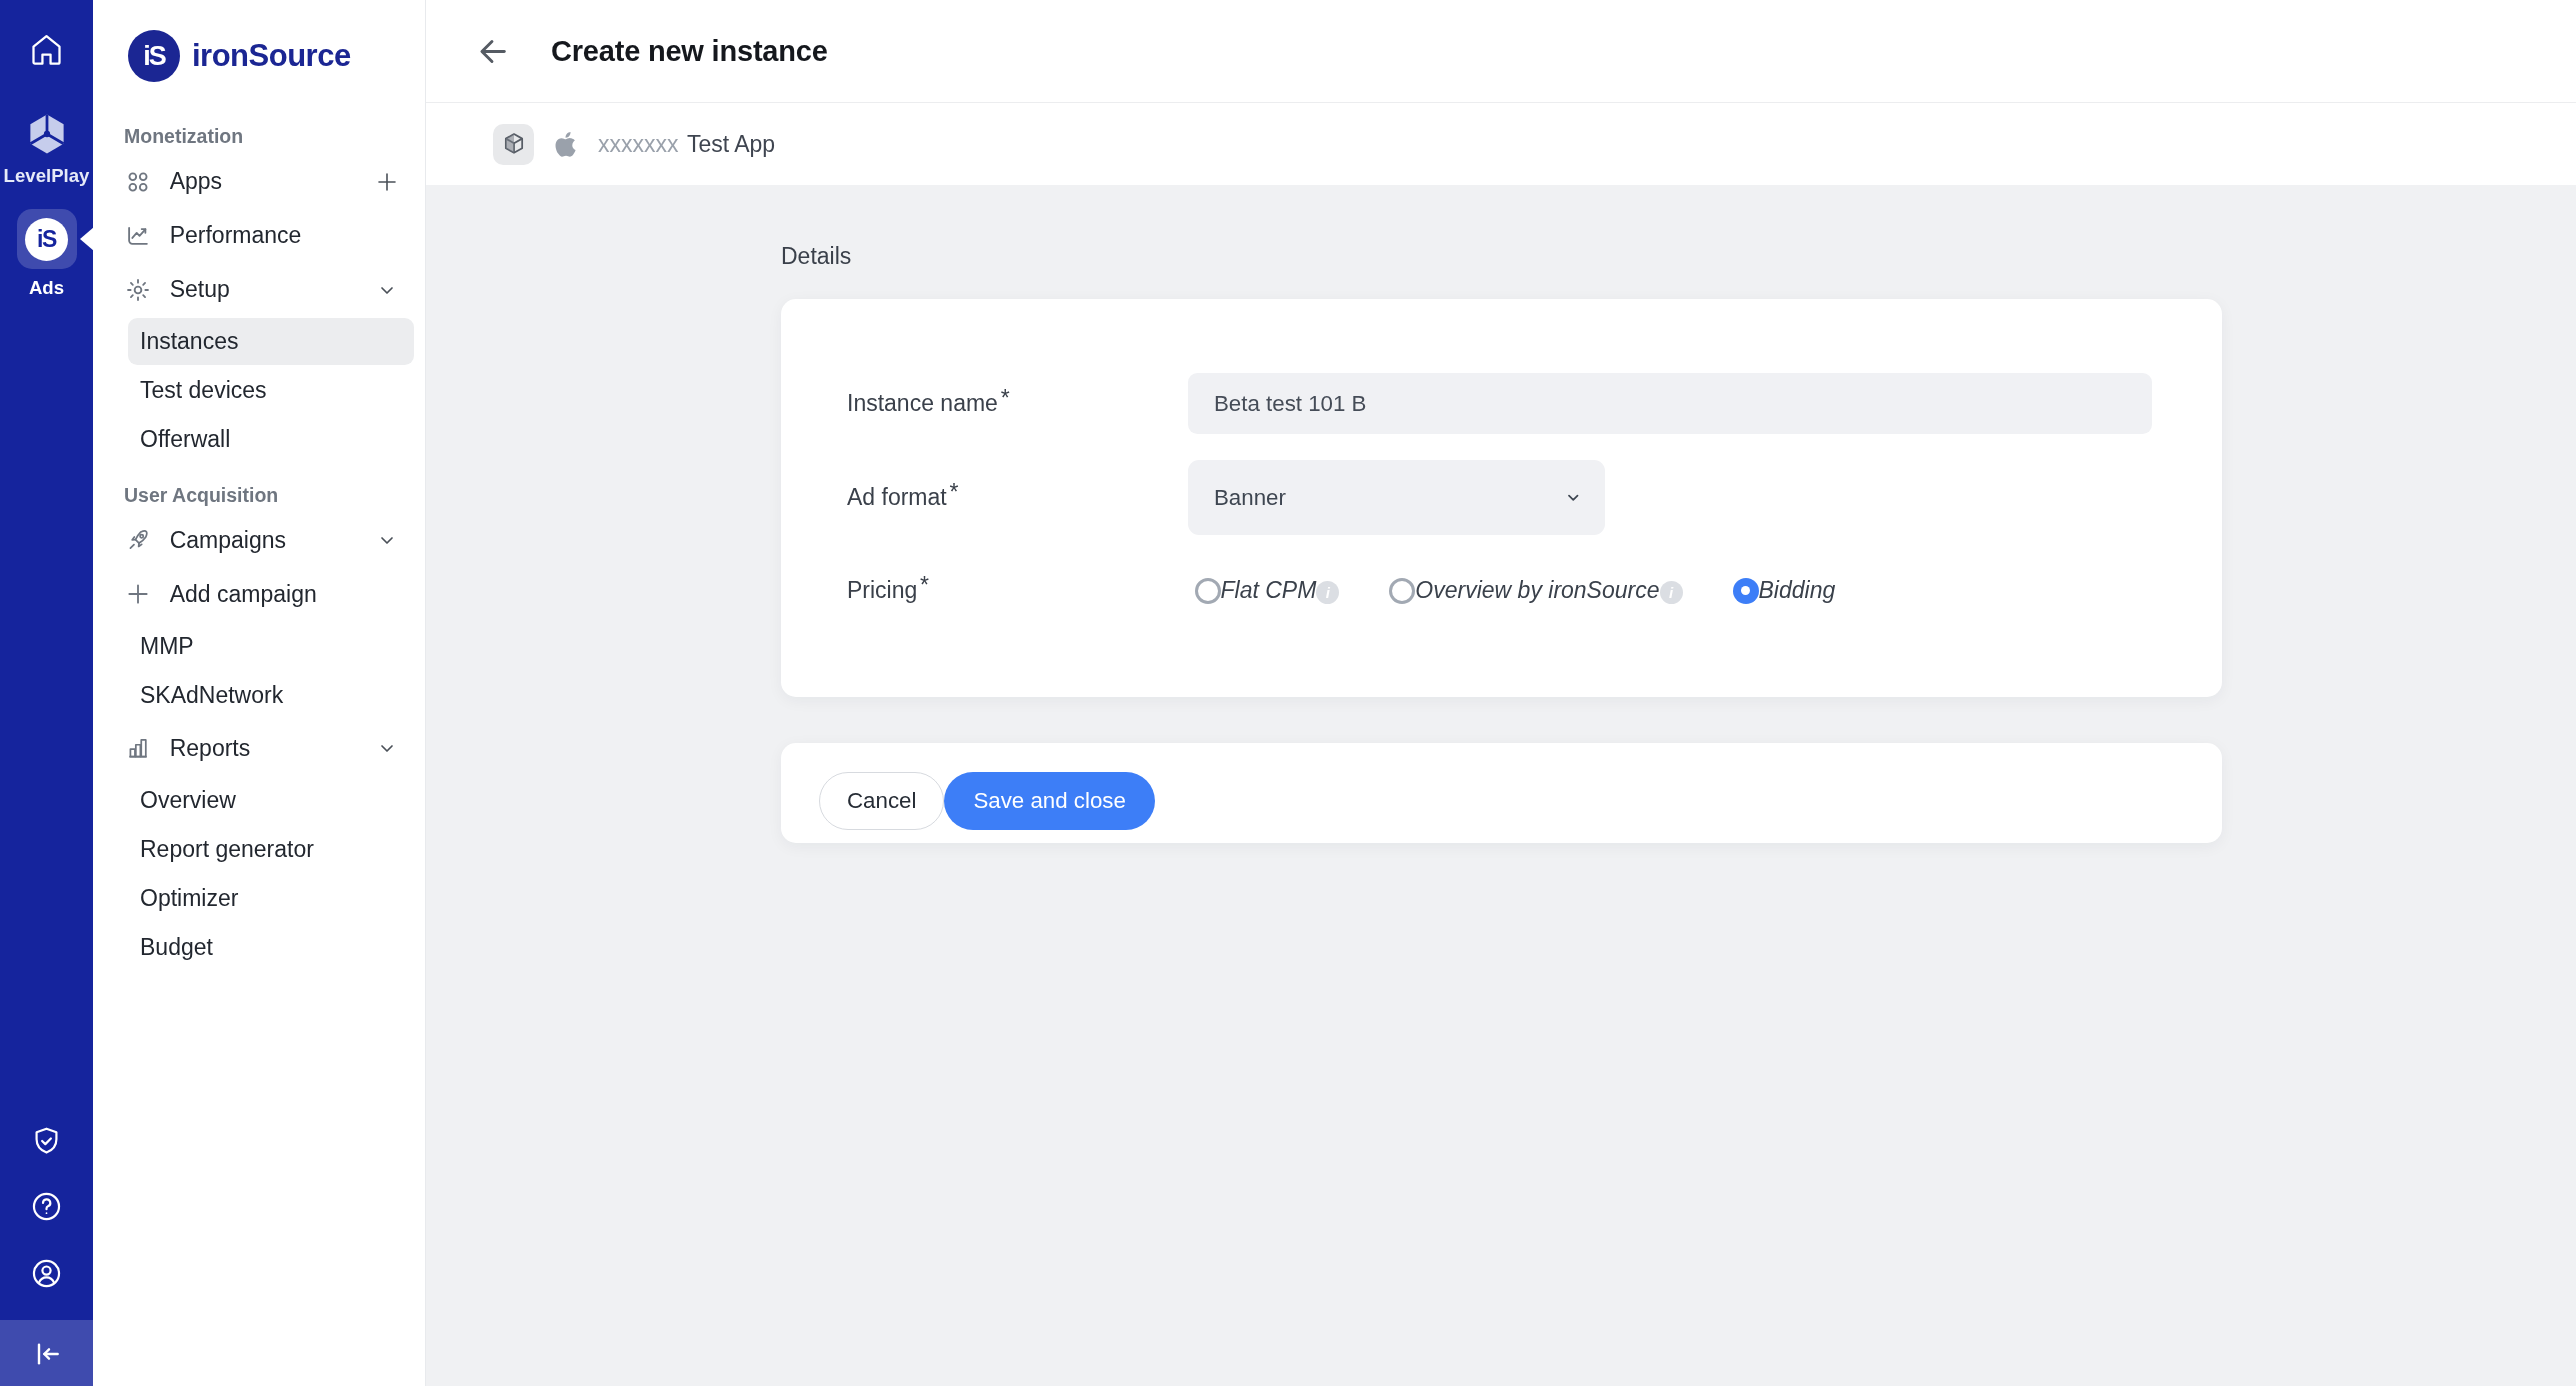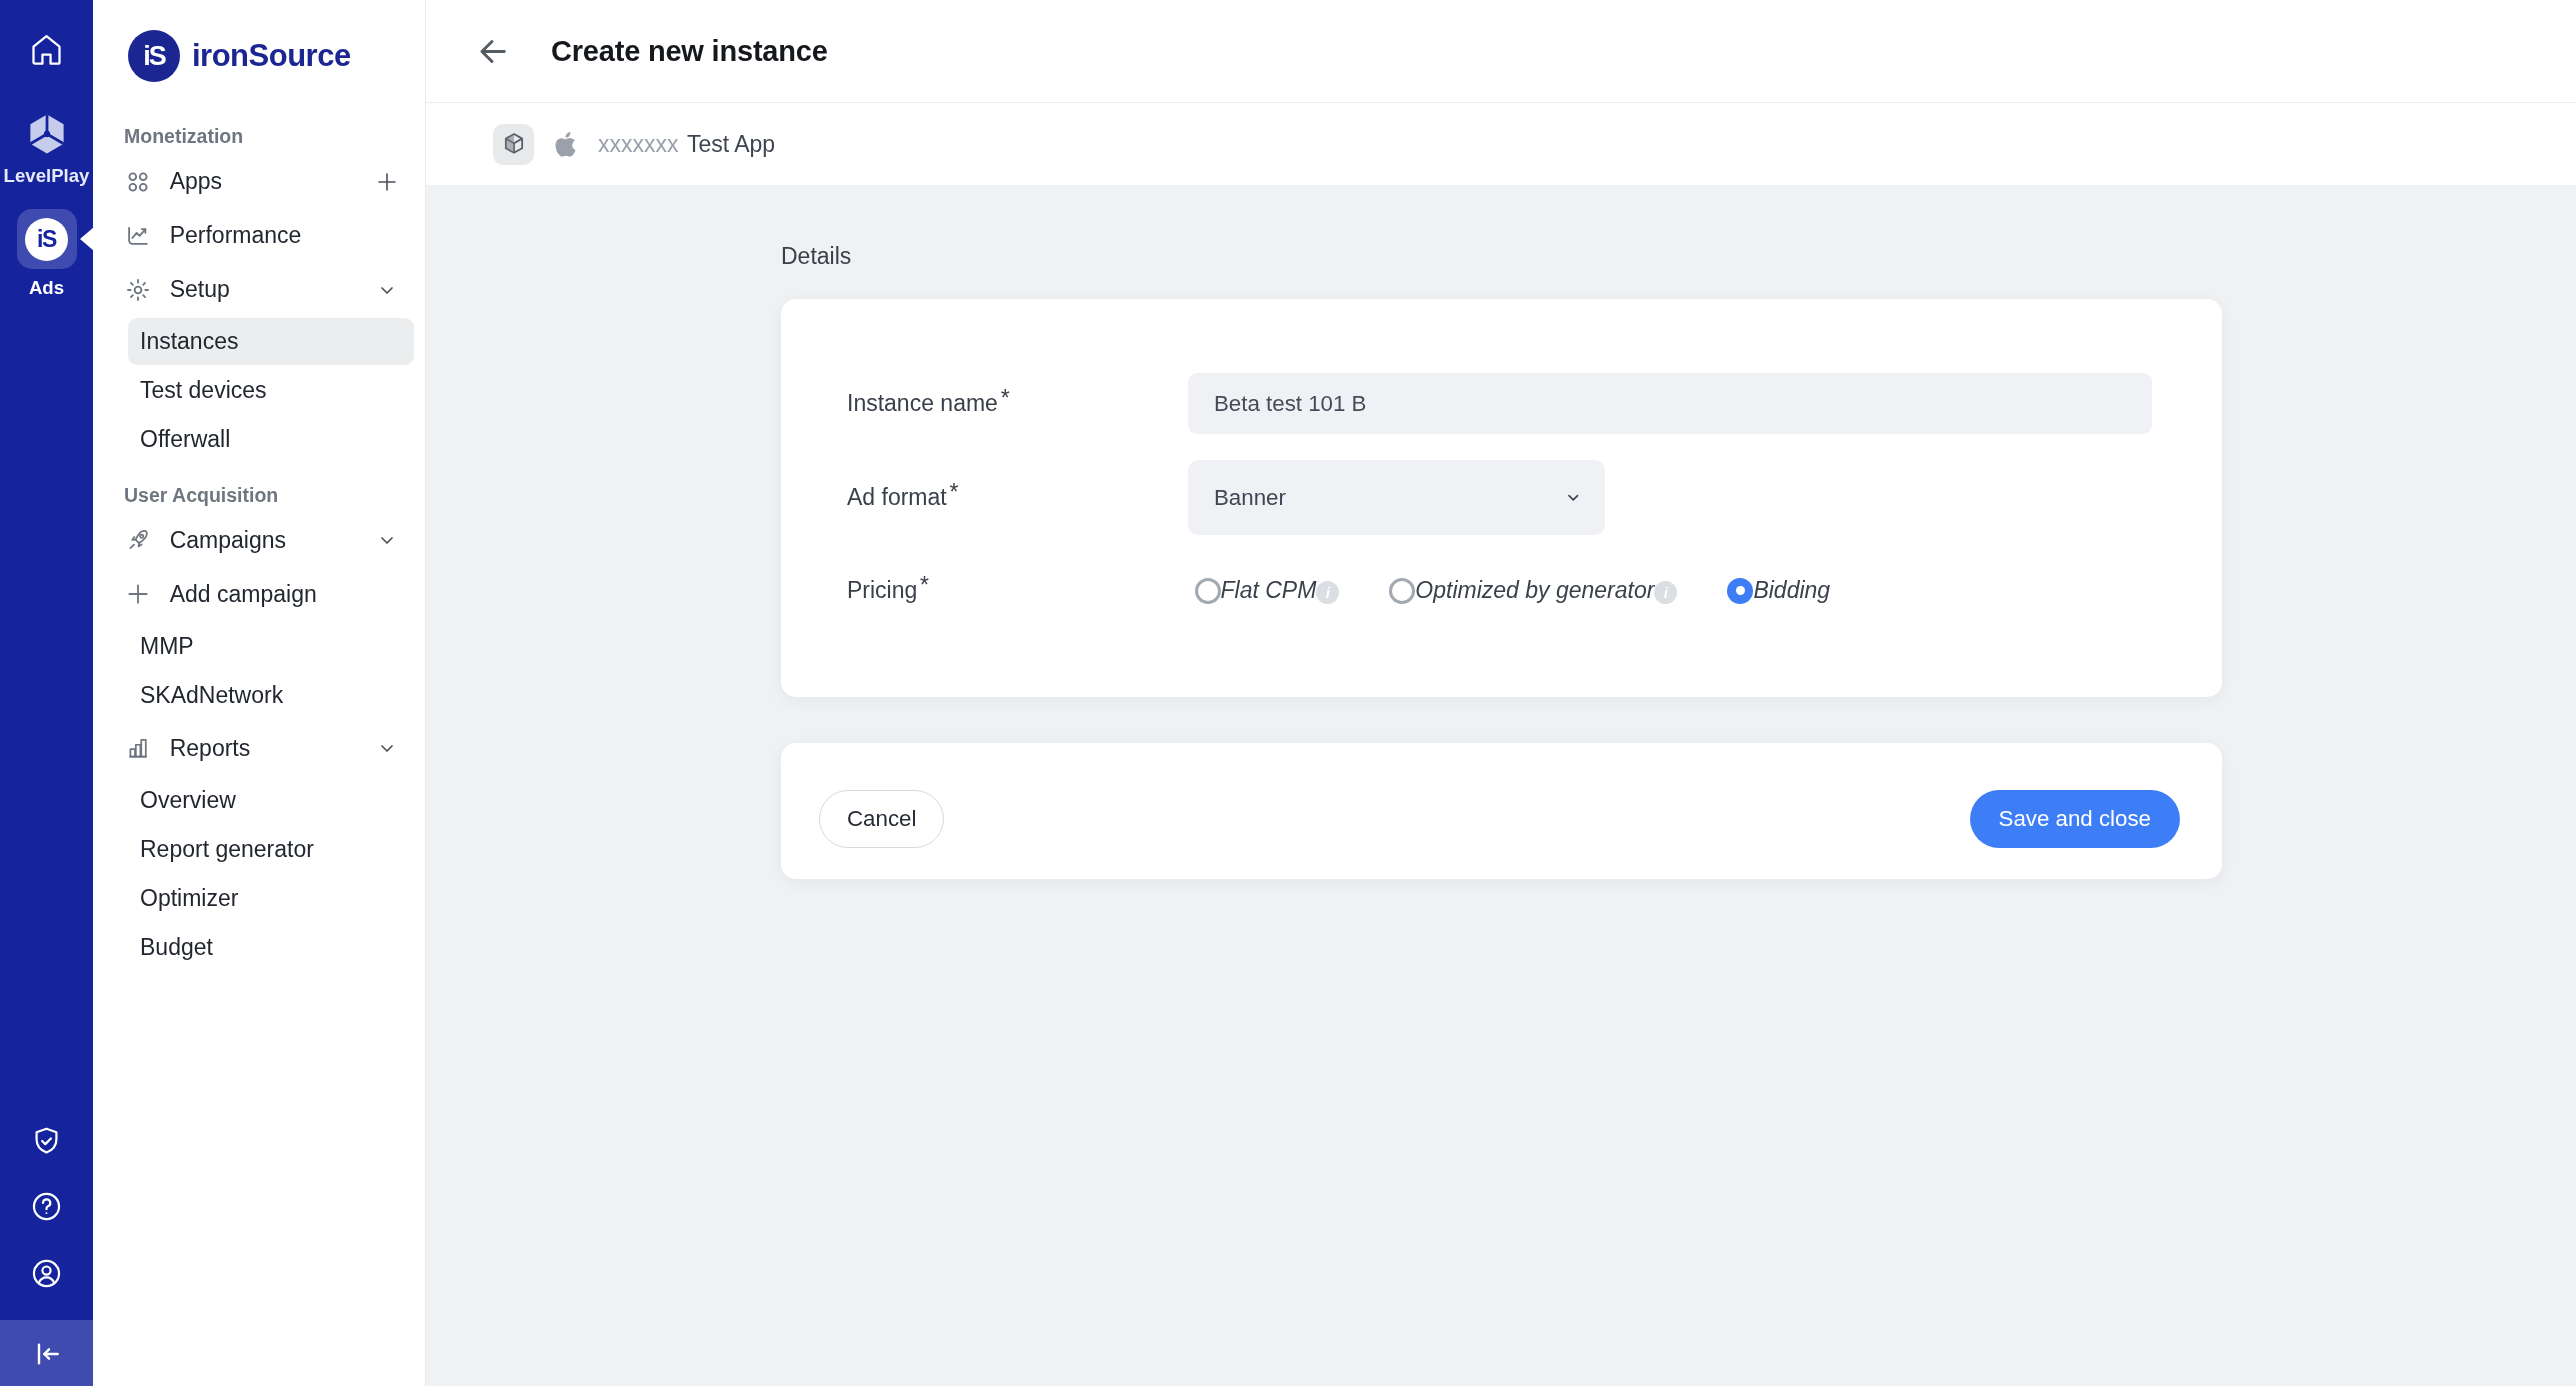--- a/index.html
+++ b/index.html
@@ -52,21 +52,21 @@
   .app-badge{width:41px;height:41px;border-radius:10.2px;background:#E8E9EB;display:flex;align-items:center;justify-content:center;}
   .apple-wrap{margin-left:16px;display:flex;align-items:center;}
   .app-muted{margin-left:16px;font-size:23px;color:#9AA1AB;}
   .app-name{margin-left:8.4px;font-size:23px;color:#3F4550;font-weight:500;}
 
   .content{position:absolute;left:0;right:0;top:185px;bottom:0;background:#F0F1F3;}
   .details-label{position:absolute;left:356px;top:58px;font-size:23px;color:#3A404A;}
   .card{position:absolute;left:356px;width:1441px;background:#FFFFFF;border-radius:15px;
         box-shadow:0 3.7px 15px rgba(25,35,65,0.05);}
   .card-form{top:114px;height:398px;}
-  .card-actions{top:558px;height:136px;display:flex;align-items:center;justify-content:space-between;
+  .card-actions{top:558px;height:100px;display:flex;align-items:center;justify-content:flex-start;
                 padding:16px 42px 0 38px;box-sizing:border-box;}
   .frow{position:absolute;left:66px;right:51px;display:flex;align-items:center;}
   .frow1{top:74px;height:61px;}
   .frow2{top:168px;height:61px;}
   .frow3{top:265px;height:52px;}
   .flabel{width:341px;flex:0 0 auto;font-size:23px;color:#3A404A;}
   .req::after{content:"*";position:relative;top:-4.7px;margin-left:2.8px;color:#3A404A;}
   .text-input{width:912px;height:61px;background:#F0F1F4;border:none;outline:none;border-radius:9.3px;
               padding:0 26px;font-size:22.3px;color:#454C57;font-family:"Liberation Sans",sans-serif;}
   .select{width:369px;height:75px;background:#F0F1F4;border-radius:11px;display:flex;align-items:center;
@@ -333,21 +333,21 @@
           <div class="flabel req">Pricing</div>
 
           <div class="radio-opt first">
             <span class="radio"></span>
             <span class="opt-label">Flat CPM</span>
             <span class="info-dot">i</span>
           </div>
 
           <div class="radio-opt">
             <span class="radio"></span>
-            <span class="opt-label">Optimized by generator</span>
+            <span class="opt-label">Overview by ironSource</span>
             <span class="info-dot">i</span>
           </div>
 
           <div class="radio-opt">
             <span class="radio sel"></span>
             <span class="opt-label">Bidding</span>
           </div>
         </div>
       </div>
 

